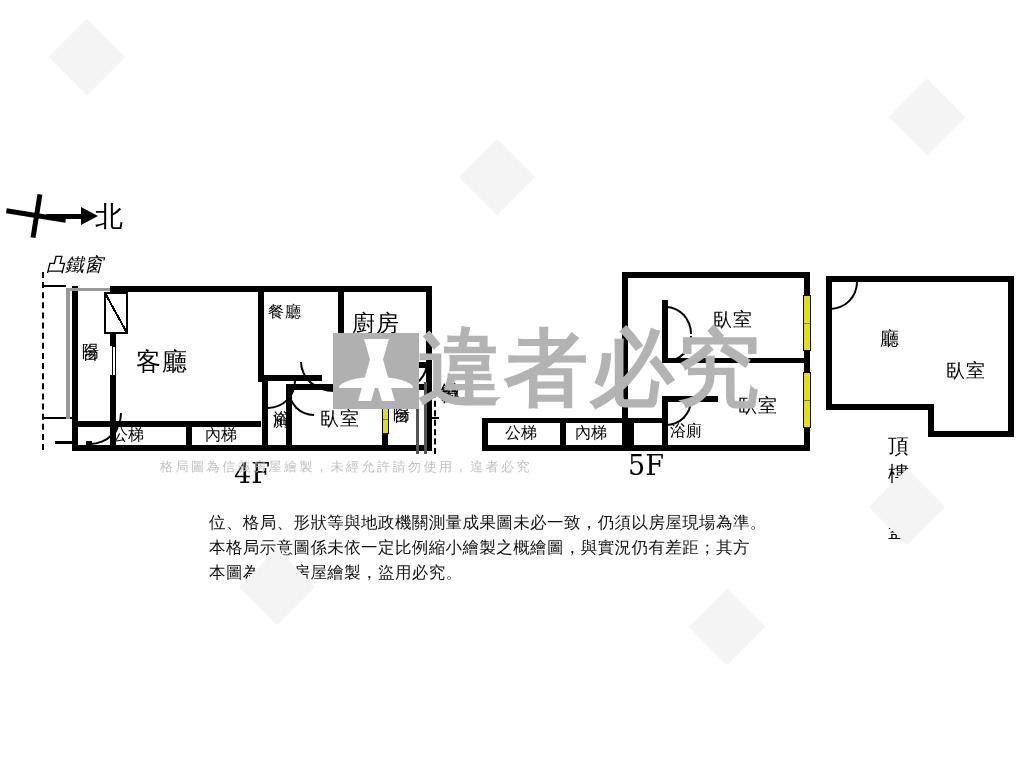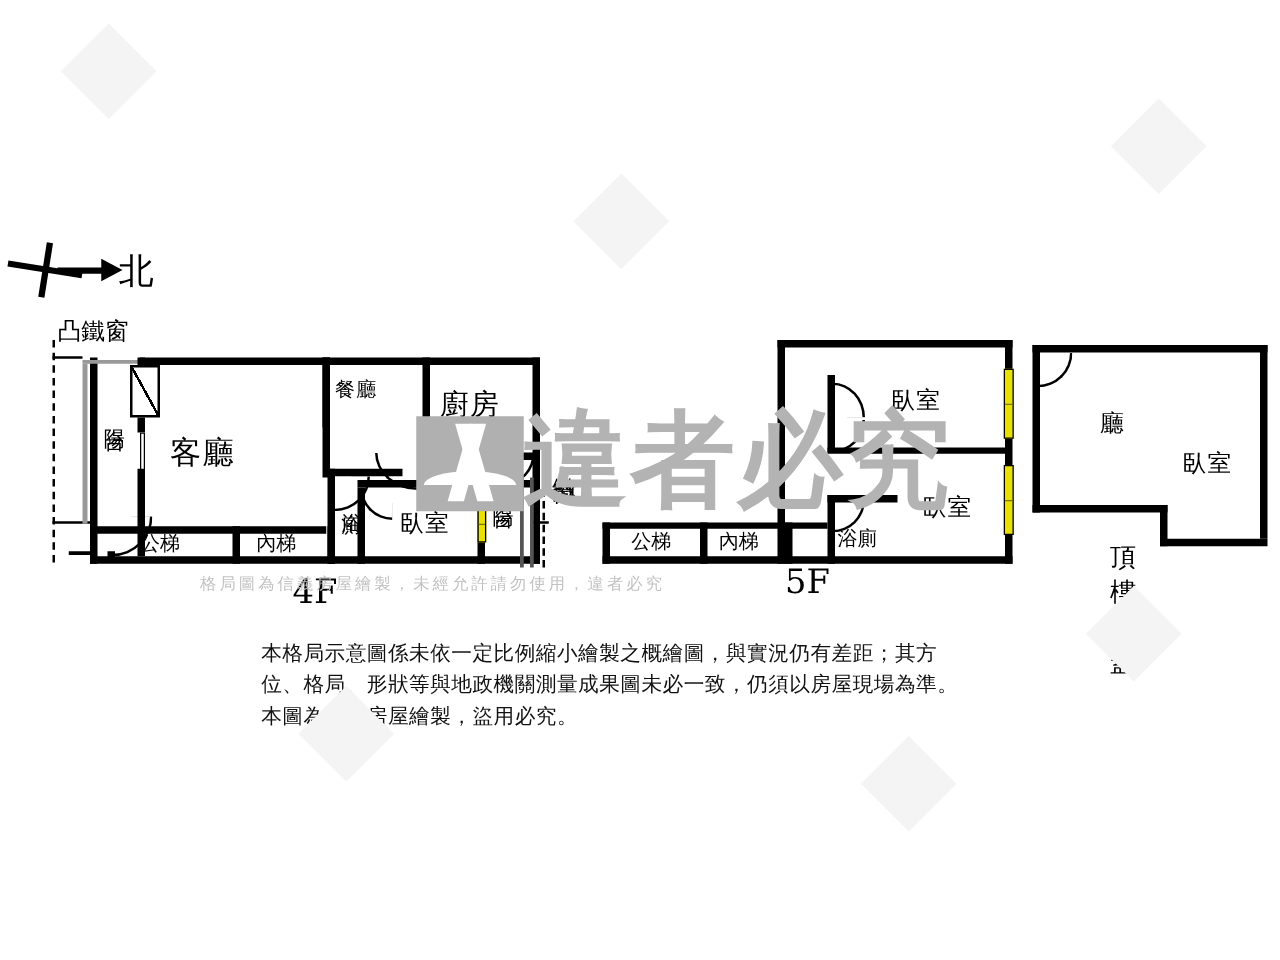--- a/index.html
+++ b/index.html
@@ -102,21 +102,21 @@
   <div class="compass" style="left:6px;top:196px;width:96px;height:40px;">
     <div class="bar" style="left:0px;top:17px;width:60px;height:5px;transform:rotate(9deg);"></div>
     <div class="bar" style="left:28px;top:-2px;width:5px;height:44px;transform:rotate(9deg);"></div>
     <div class="bar" style="left:40px;top:18px;width:38px;height:5px;"></div>
     <div class="arrowhead" style="left:75px;top:11px;"></div>
   </div>
   <div class="lbl" style="left:95px;top:198px;font-size:28px;">北</div>
 
   <div class="room">
 
-    <div class="lbl lbl-small" style="left:46px;top:252px;font-size:19px;">凸鐵窗</div>
+    <div class="lbl lbl-small" style="left:46px;top:252px;font-size:19px;font-style:italic;">凸鐵窗</div>
 
     <div class="dash-v" style="left:42px;top:272px;height:178px;"></div>
     <div class="thin" style="left:42px;top:285px;width:24px;height:2px;"></div>
     <div class="thin" style="left:42px;top:417px;width:30px;height:2px;"></div>
 
     <div class="wall" style="left:72px;top:286px;width:6px;height:165px;"></div>
     <div class="wall" style="left:72px;top:445px;width:360px;height:6px;"></div>
     <div class="wall" style="left:112px;top:286px;width:320px;height:6px;"></div>
     <div class="wall" style="left:426px;top:286px;width:6px;height:165px;"></div>
 
@@ -223,18 +223,18 @@
 
     <div class="door br" style="left:830px;top:282px;width:28px;height:28px;"></div>
 
     <div class="lbl lbl-room" style="left:880px;top:326px;">廳</div>
     <div class="lbl lbl-room" style="left:946px;top:358px;">臥室</div>
 
     <div class="roof-tag" style="left:888px;top:432px;">頂樓加蓋</div>
   </div>
 
   <div class="disclaimer">
+    <div>位、格局、形狀等與地政機關測量成果圖未必一致，仍須以房屋現場為準。</div>
     <div>本格局示意圖係未依一定比例縮小繪製之概繪圖，與實況仍有差距；其方</div>
-    <div>位、格局、形狀等與地政機關測量成果圖未必一致，仍須以房屋現場為準。</div>
     <div>本圖為信義房屋繪製，盜用必究。</div>
   </div>
 
 </div>
 
 </body></html>

